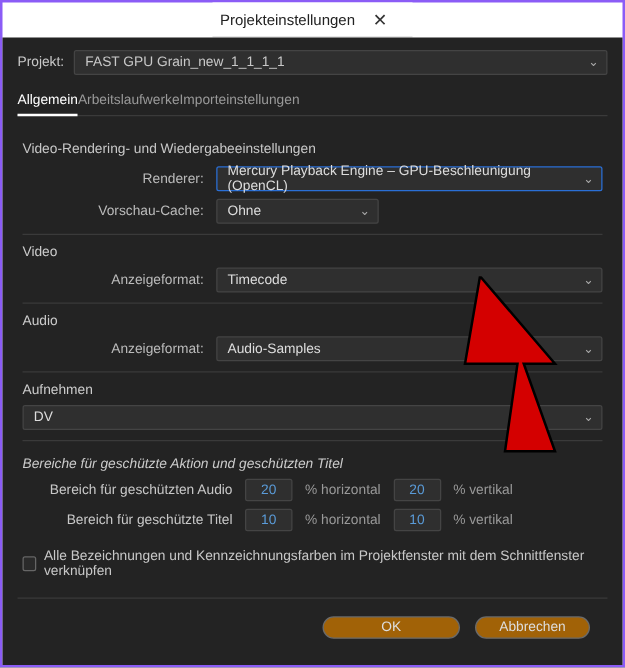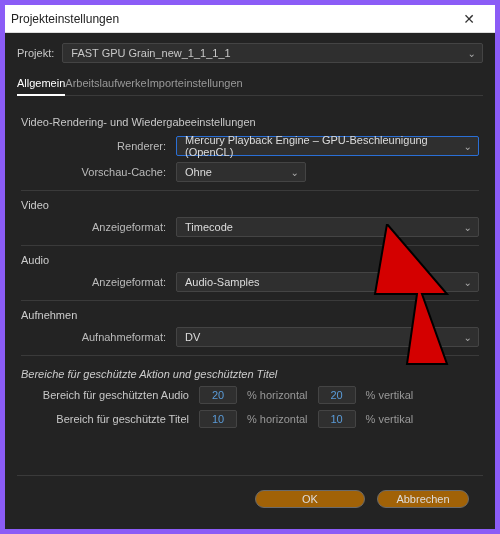--- a/index.html
+++ b/index.html
@@ -1,17 +1,17 @@
 <!DOCTYPE html>
 <html><head>
 <meta charset="utf-8">
 <style>
   * { box-sizing: border-box; margin: 0; padding: 0; font-family: "Segoe UI", Tahoma, sans-serif; }
   body { background: #fff; width: 500px; height: 534px; overflow: hidden; }
-  .window { width: 500px; height: 534px; background: #fff; border: 5px solid #8b5cf6; display: flex; flex-direction: column; }
+  .window { width: 500px; height: 534px; background: #fff; border: 2px solid #8b5cf6; display: flex; flex-direction: column; align-items: center; }
   .titlebar { height: 28px; background: #fff; display: flex; align-items: center; padding: 0 6px; border-bottom: 1px solid #ddd; font-size: 12px; color: #222; }
   .titlebar .title { flex: 1; }
   .titlebar .close { width: 40px; text-align: center; font-size: 14px; color: #333; cursor: default; }
   .content { flex: 1; background: #232323; color: #c8c8c8; font-size: 11px; padding: 10px 12px 8px 12px; display: flex; flex-direction: column; overflow: hidden; }
   .proj-row { display: flex; align-items: center; gap: 8px; margin-bottom: 10px; }
   .proj-row .label { color: #c8c8c8; }
   .proj-select { flex: 1; background: #2f2f2f; border: 1px solid #444; border-radius: 2px; height: 20px; display: flex; align-items: center; padding: 0 8px; position: relative; }
   .proj-select .chev { position: absolute; right: 6px; font-size: 10px; color: #aaa; }
   .tabs { display: flex; border-bottom: 1px solid #3a3a3a; margin-bottom: 4px; padding-bottom: 0; }
   .tab { padding: 4px 0 6px 0; color: #999; cursor: default; }
@@ -101,21 +101,20 @@
           <div class="select" style="flex:1;">
             <span>Audio-Samples</span>
             <span class="chev">⌄</span>
           </div>
         </div>
       </div>
 
       <div class="sep">
         <div class="subhead">Aufnehmen</div>
         <div class="row">
-          <div class="rlabel">Aufnahmeformat:</div>
           <div class="select" style="flex:1;">
             <span>DV</span>
             <span class="chev">⌄</span>
           </div>
         </div>
       </div>
 
       <div class="sep">
         <div class="subhead" style="margin-top:8px;font-style:italic;">Bereiche für geschützte Aktion und geschützten Titel</div>
         <div class="safe-row">
@@ -127,20 +126,24 @@
         </div>
         <div class="safe-row">
           <span class="slabel">Bereich für geschützte Titel</span>
           <span class="numbox">10</span>
           <span class="unit">% horizontal</span>
           <span class="numbox">10</span>
           <span class="unit">% vertikal</span>
         </div>
       </div>
 
+      <div class="cb-row">
+        <span class="checkbox"></span>
+        <span>Alle Bezeichnungen und Kennzeichnungsfarben im Projektfenster mit dem Schnittfenster verknüpfen</span>
+      </div>
 
       <svg class="arrow" width="110" height="150">
         <polygon points="20,0 80,70 55,70 80,140 40,140 50,70 8,70" fill="#d40000" stroke="#000" stroke-width="2"></polygon>
       </svg>
 
     </div>
 
     <div class="footer">
       <div class="btn primary">OK</div>
       <div class="btn">Abbrechen</div>

